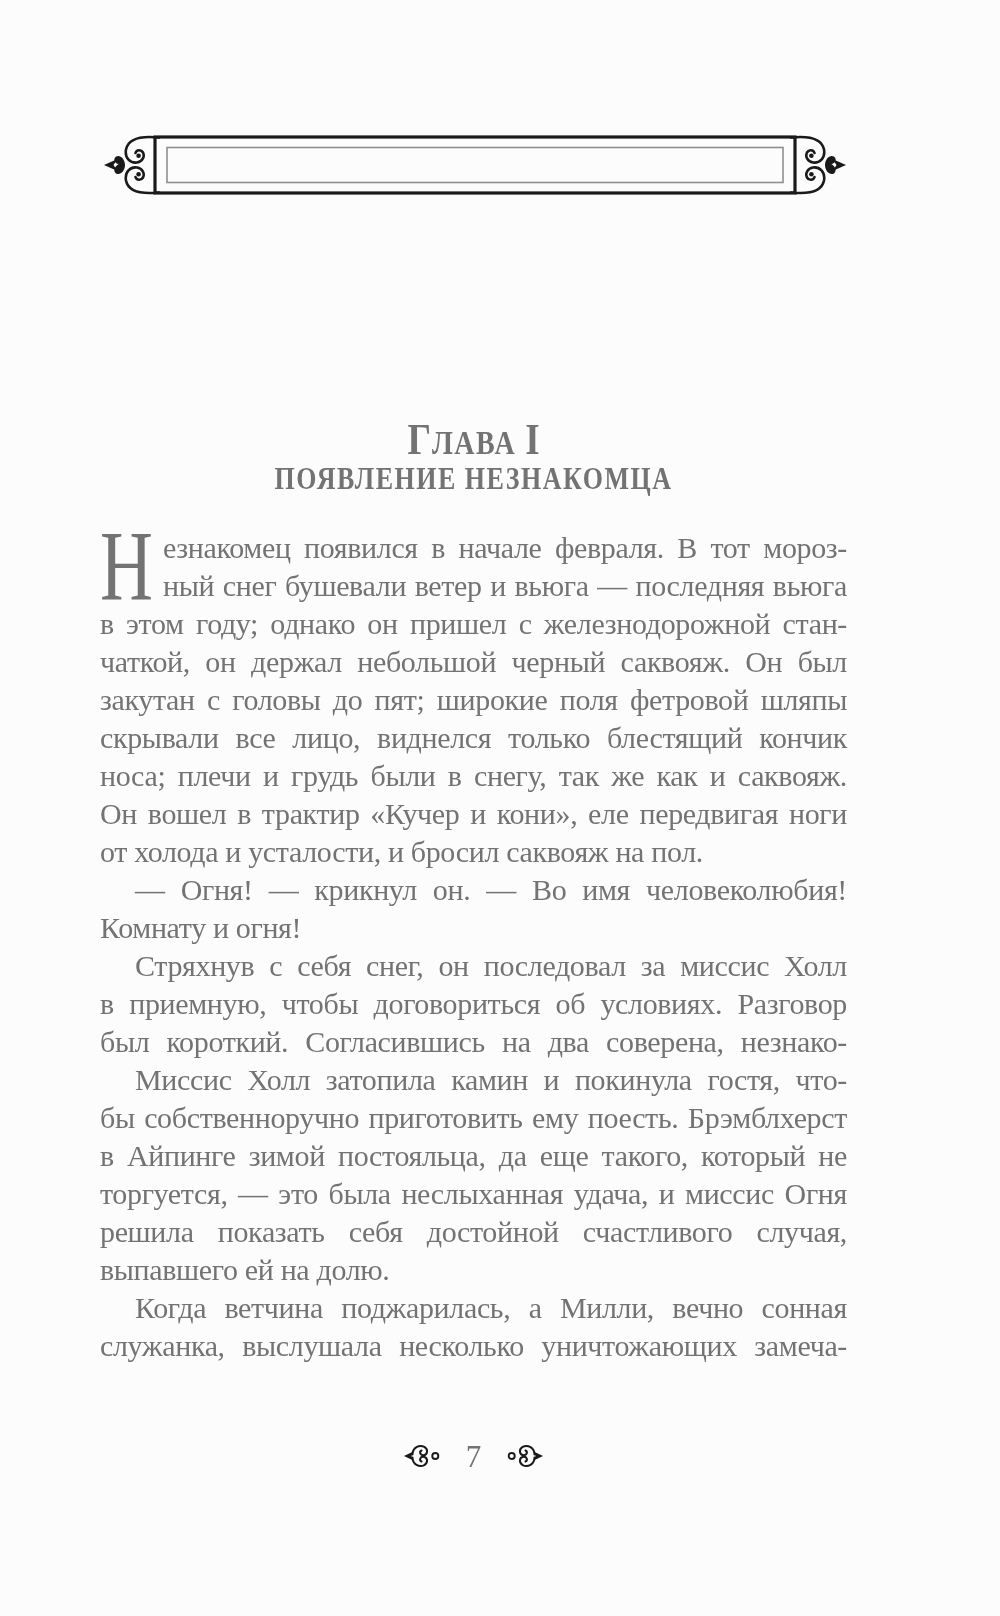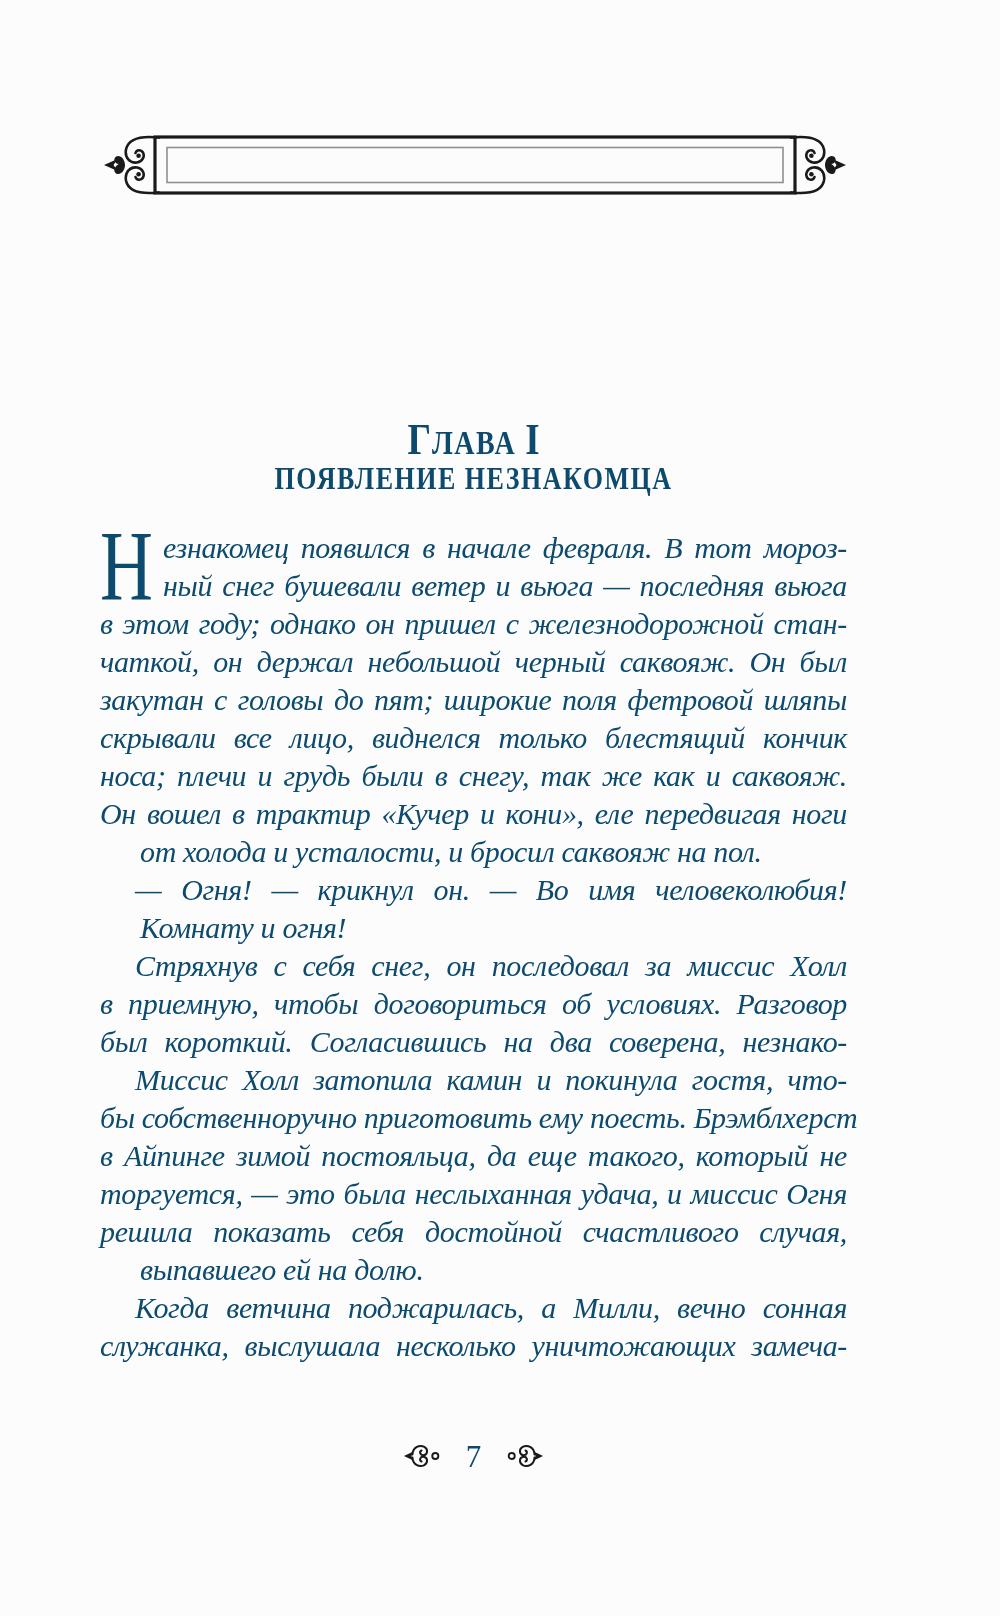--- a/index.html
+++ b/index.html
@@ -2,21 +2,21 @@
 <html lang="ru"><head>
 <meta charset="utf-8">
 <style>
   html,body{margin:0;padding:0;background:#e8e8e8;}
   .page{
     position:relative;
     width:1000px;height:1616px;
     margin:0 auto;
     background:#fcfcfc;
     font-family:"Liberation Serif","DejaVu Serif",serif;
-    color:#0c4a6e;
+    color:#737373;
     overflow:hidden;
   }
 
   
   .header-orn{position:absolute;left:102px;top:133px;width:746px;height:64px;}
 
   
   .chapter-heading{
     position:absolute;left:100px;top:414px;width:747px;
     text-align:center;font-weight:bold;white-space:nowrap;
@@ -36,22 +36,22 @@
   
   .body-text{
     position:absolute;left:100px;top:529px;width:747px;
     font-size:30px;line-height:38px;letter-spacing:-0.35px;
   }
   .drop-cap{
     float:left;width:57px;height:76px;margin-right:6px;
     font-size:99px;line-height:73px;font-weight:normal;
     transform:scaleX(0.74);transform-origin:0 0;
   }
-  .t{white-space:nowrap;text-align:justify;text-align-last:justify;height:38px;font-style:italic;}
-  .t.left{text-align:center;text-align-last:left;margin-left:40px;}
+  .t{white-space:nowrap;text-align:justify;text-align-last:justify;height:38px;}
+  .t.left{text-align:center;text-align-last:left;}
   .t.ind{padding-left:35px;}
 
   
   .footer{
     position:absolute;left:100px;top:1436px;width:747px;height:40px;
     display:flex;align-items:center;justify-content:center;gap:25px;
   }
   .page-number{font-size:31px;line-height:1;}
   .fleuron{display:block;}
 </style>

